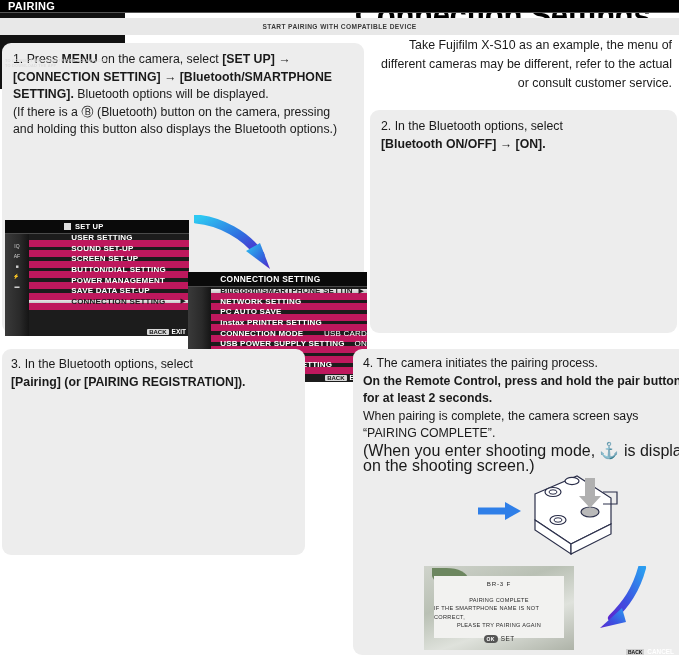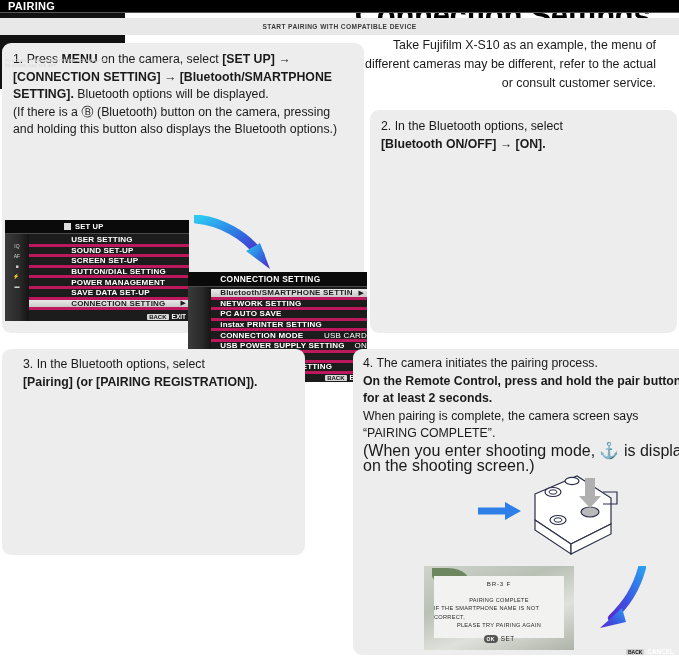--- a/index.html
+++ b/index.html
@@ -35,39 +35,39 @@
     font-size: 12.3px;
     line-height: 17.6px;
     color: #1a1a1a;
   }
   .ptext b { font-weight: bold; }
   .small { font-size: 16px; line-height: 15px; }
 
   
   .intro {
     position: absolute;
-    left: 356px; top: 36px;
+    left: 372px; top: 36px;
     width: 300px;
     text-align: right;
     font-size: 12.4px;
     line-height: 19px;
     color: #1a1a1a;
   }
 
   
   #panel1 { left: 2px; top: 43px; width: 362px; height: 290px; }
   #p1text { position: absolute; left: 11px; top: 8px; width: 348px; }
 
   
   #panel2 { left: 370px; top: 110px; width: 307px; height: 223px; }
   #p2text { position: absolute; left: 11px; top: 8px; width: 290px; }
 
   
   #panel3 { left: 2px; top: 349px; width: 303px; height: 206px; }
-  #p3text { position: absolute; left: 21px; top: 7px; width: 290px; }
+  #p3text { position: absolute; left: 9px; top: 7px; width: 290px; }
 
   
   #panel4 { left: 311px; top: 349px; width: 366px; height: 306px; margin-left: 42px; }
   #p4text { position: absolute; left: 10px; top: 6px; width: 352px; }
 
   
   .cam {
     position: absolute;
     background: #1c1c1c;
     overflow: hidden;
@@ -81,21 +81,21 @@
   .cam .hdr {
     position: absolute; left: 0; right: 0; top: 0;
     background: #0a0a0a;
     border-bottom: 1px solid #4a4a4a;
     font-weight: bold;
     display: flex; align-items: center;
   }
   .cam .row {
     position: absolute; left: 13%; right: 0;
     display: flex; align-items: center;
-    border-bottom: 3px solid #be185d;
+    border-bottom: 7px solid #be185d;
     white-space: nowrap;
   }
   .cam .row .lbl { flex: 1; font-weight: bold; overflow: hidden; }
   .cam .row .val { font-weight: normal; padding-left: 4px; }
   .cam .row.sel {
     background: linear-gradient(180deg,#e9e9e9 0%, #c9c9c9 100%);
     color: #1c1c1c;
   }
   .cam .row.sel .arrow { font-size: 7px; }
   .cam .exit {
@@ -108,21 +108,21 @@
     padding: 0 2px; border-radius: 1px;
     font-size: 6px; font-weight: bold;
   }
   .cam .icorail {
     position: absolute; left: 1%; width: 11%;
     display: flex; align-items: center; justify-content: center;
     color: #cfcfcf;
   }
 
   
-  #cam-setup   { left: 3px;  top: 177px; width: 184px; height: 101px; }
+  #cam-setup   { left: 3px;  top: 177px; width: 184px; height: 116px; }
   #cam-setup .hdr { height: 14px; font-size: 7.6px; padding-left: 32%; letter-spacing:.2px;}
   #cam-setup .row { height: 10.6px; font-size: 8px; padding-left: 23%; letter-spacing:.2px;}
 
   #cam-conn    { left: 186px; top: 229px; width: 179px; height: 110px; }
   #cam-conn .hdr { height: 15px; font-size: 8.4px; padding-left: 18%; letter-spacing:.3px;}
   #cam-conn .row { height: 10.6px; font-size: 8px; padding-left: 5%; letter-spacing:.2px;}
 
   
   #cam-pair { left: 352px; top: 473px; width: 125px; height: 89px; background:#111; }
   #cam-pair .phdr {

